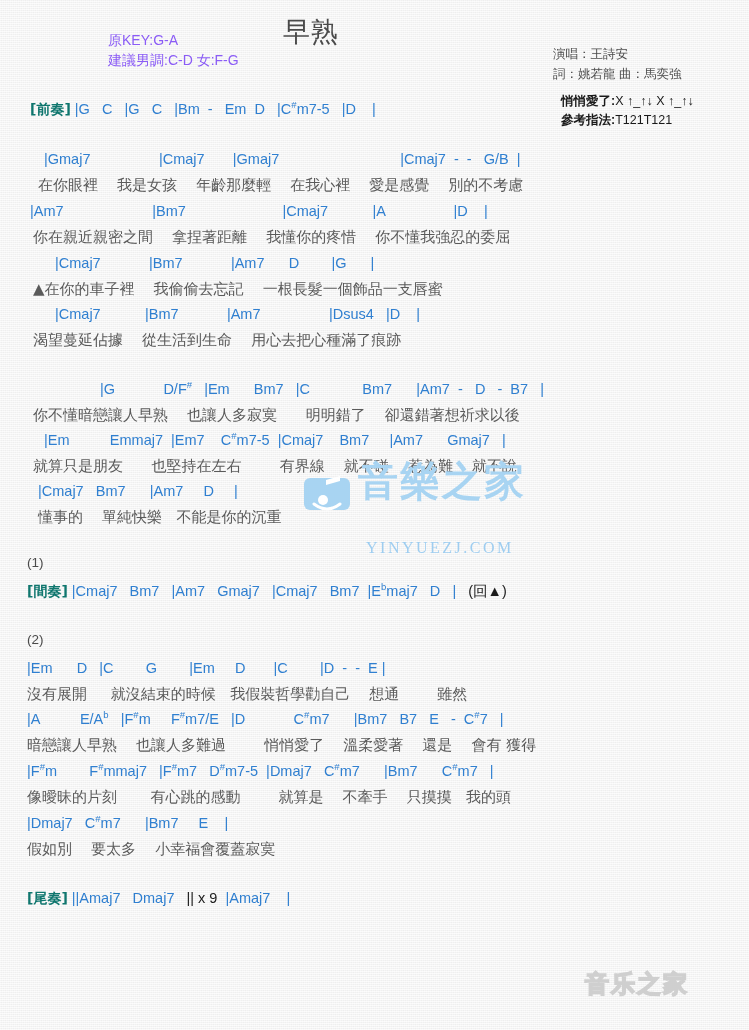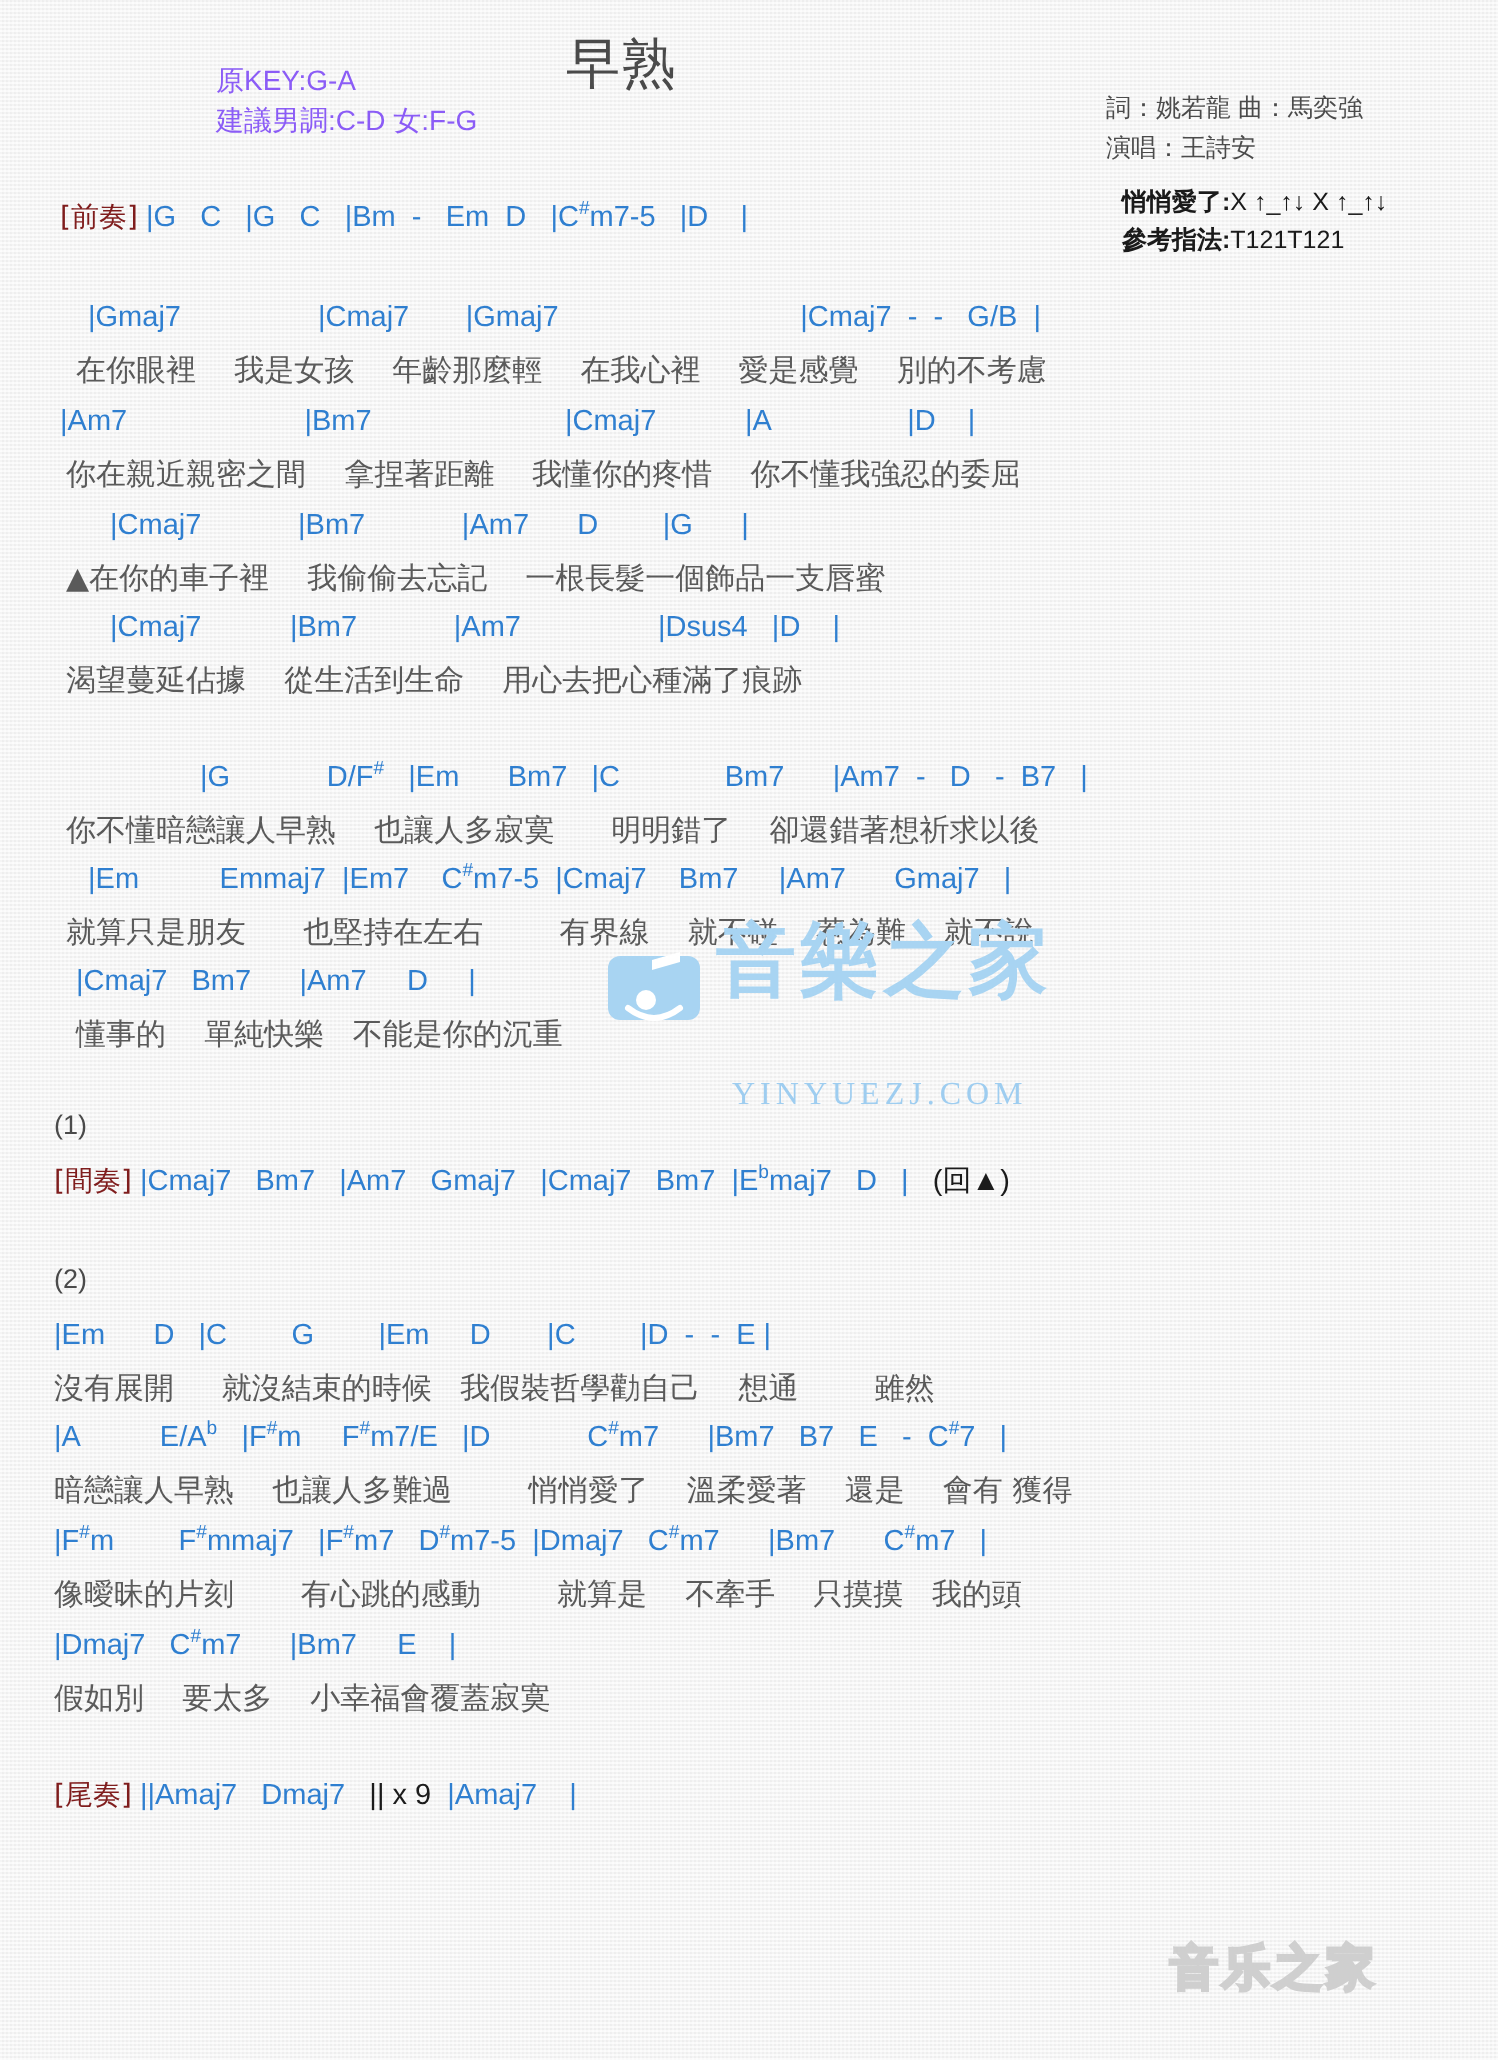--- a/index.html
+++ b/index.html
@@ -87,23 +87,24 @@
     font-family: "Liberation Sans", sans-serif;
   }
   .lyricline {
     font-size: 15px;
     color: #5a5a5a;
     height: 24px;
     line-height: 24px;
     font-family: "DejaVu Sans", sans-serif;
   }
   .sec-label {
-    color: #7f1d1d;
+    color: #0f766e;
     font-size: 14px;
     font-family: "DejaVu Sans", sans-serif;
+    font-weight: bold;
   }
   .dark { color: #1b1b1b; }
   .plain-num {
     font-size: 13.5px;
     color: #4a4a4a;
     font-family: "Liberation Sans", sans-serif;
   }
   sup.acc {
     font-size: 0.66em;
     vertical-align: super;
@@ -164,22 +165,22 @@
 <div class="sheet">
 
   <div class="title">早熟</div>
 
   <div class="key-block">
     <div>原KEY:G-A</div>
     <div>建議男調:C-D 女:F-G</div>
   </div>
 
   <div class="credits">
+    <div>演唱：王詩安</div>
     <div>詞：姚若龍  曲：馬奕強</div>
-    <div>演唱：王詩安</div>
   </div>
 
   <div class="patterns">
     <div><span class="pat-label">悄悄愛了:</span><span class="pat-value">X ↑_↑↓ X ↑_↑↓</span></div>
     <div><span class="pat-label">參考指法:</span><span class="pat-value">T121T121</span></div>
   </div>
 
   <div class="row chordline" style="top:98px; left:30px;"><span class="sec-label">[前奏]</span><span> |G   C   |G   C   |Bm  -   Em  D   |C<sup class="acc">#</sup>m7-5   |D    |</span></div>
 
   <div class="row chordline" style="top:148px; left:44px;">|Gmaj7                 |Cmaj7       |Gmaj7                              |Cmaj7  -  -   G/B  |</div>

